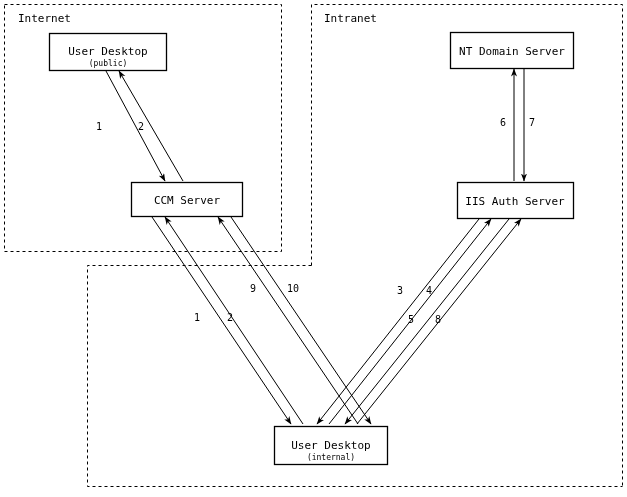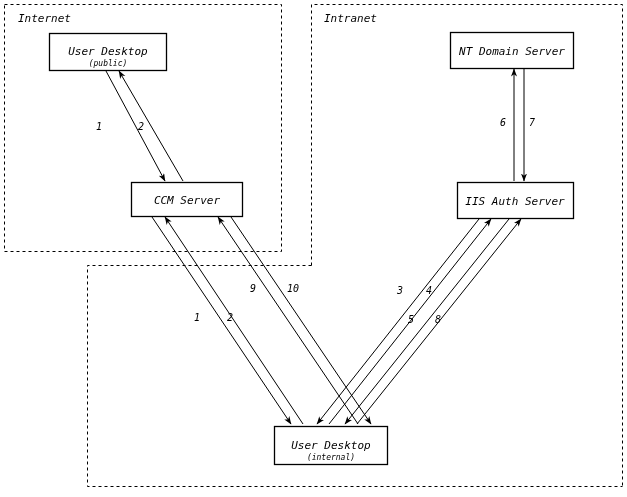--- a/index.html
+++ b/index.html
@@ -9,21 +9,20 @@
   }
   body {
     font-family: "DejaVu Sans Mono", monospace;
   }
   #diagram-root {
     position: relative;
     width: 627px;
     height: 497px;
     background: #ffffff;
     overflow: hidden;
-    font-style: italic;
   }
   svg.diagram-canvas {
     display: block;
     width: 627px;
     height: 497px;
   }
   .zone-frame {
     fill: none;
     stroke: #000000;
     stroke-width: 1;

